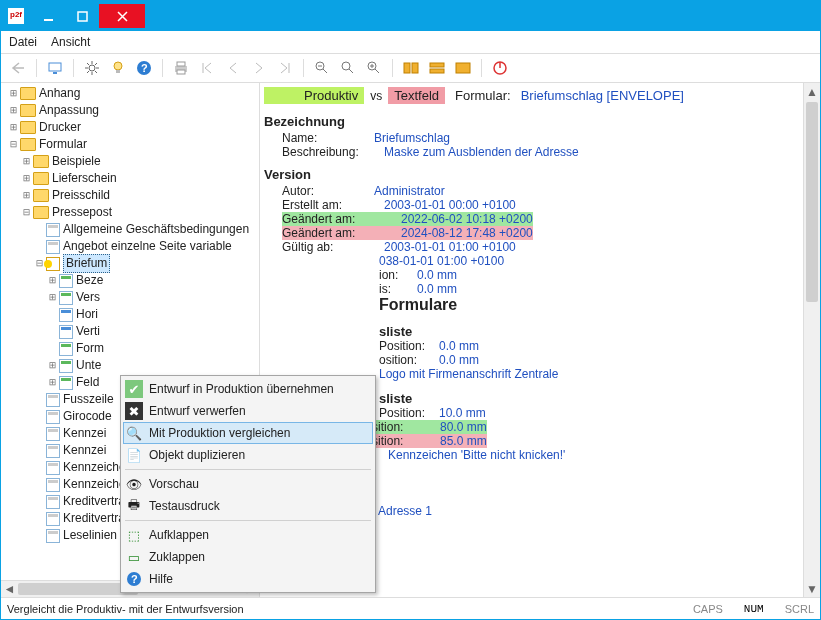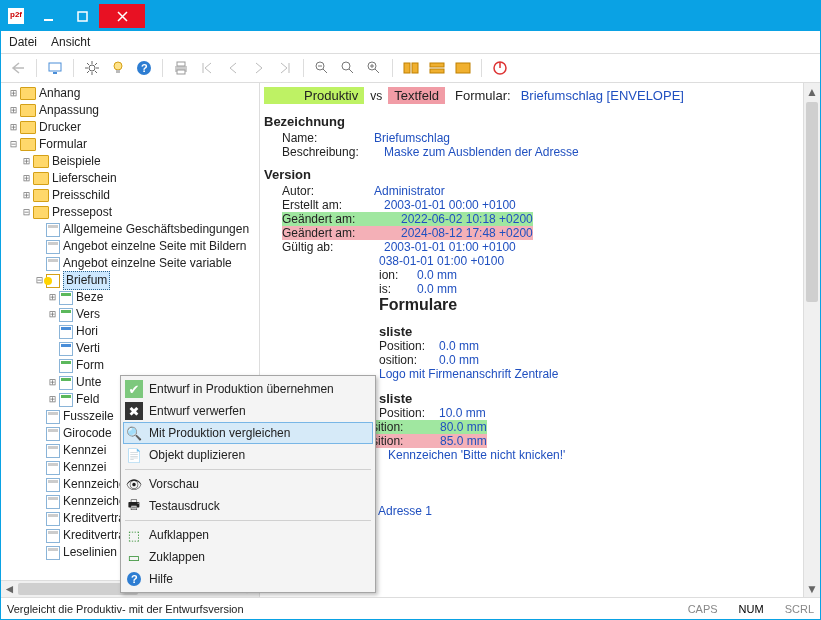--- a/index.html
+++ b/index.html
@@ -64,21 +64,21 @@
   .kv2 .v { color:#2050c0; }
 
   .context-menu { position:absolute; left:119px; top:292px; width:256px; background:#f4f4f4; border:1px solid #a5a5a5; box-shadow:2px 2px 4px rgba(0,0,0,.25); z-index:50; padding:2px; }
   .ctx-row { display:flex; align-items:center; height:22px; padding:0 6px 0 2px; gap:6px; }
   .ctx-row.sep { height:1px; background:#d0d0d0; margin:3px 2px; padding:0; }
   .ctx-row:hover, .ctx-row.hovered { background:#d6eaf8; border:1px solid #78b6e6; padding:0 5px 0 1px; }
   .ctx-icon { width:18px; height:18px; display:flex; align-items:center; justify-content:center; font-size:13px; }
 
   .statusbar { height:22px; border-top:1px solid #ddd; display:flex; align-items:center; padding:0 6px; font-size:11px; justify-content:space-between; }
   .status-ind { display:flex; gap:21px; color:#888; }
-  .status-ind .on { color:#000; }
+  .status-ind .on { color:#000;font-family:Liberation Mono, monospace; }
   svg { display:block; }
 </style>
 </head>
 <body>
 
 <div class="titlebar">
   <div class="appicon">
     <svg width="18" height="18" viewBox="0 0 18 18">
         <rect x="1" y="1" width="16" height="16" fill="#fff"></rect>
         <text x="3" y="10" font-size="8" fill="#c00" font-weight="bold">p2f</text>
@@ -261,27 +261,20 @@
           <span class="tw">⊟</span>
           <span class="folder-icon"></span>
           <span>Pressepost</span>
         </div>
       <div class="tree-row">
           <span class="tw spacer">.</span>
           <span class="tw spacer">.</span>
           <span class="tw spacer">.</span>
           <span class="page-icon wt"></span>
           <span>Allgemeine Geschäftsbedingungen</span>
-        </div>
-      <div class="tree-row">
-          <span class="tw spacer">.</span>
-          <span class="tw spacer">.</span>
-          <span class="tw spacer">.</span>
-          <span class="page-icon wt"></span>
-          <span>Angebot einzelne Seite mit Bildern</span>
         </div>
       <div class="tree-row">
           <span class="tw spacer">.</span>
           <span class="tw spacer">.</span>
           <span class="tw spacer">.</span>
           <span class="page-icon wt"></span>
           <span>Angebot einzelne Seite variable </span>
         </div>
       <div class="tree-row">
           <span class="tw spacer">.</span>

